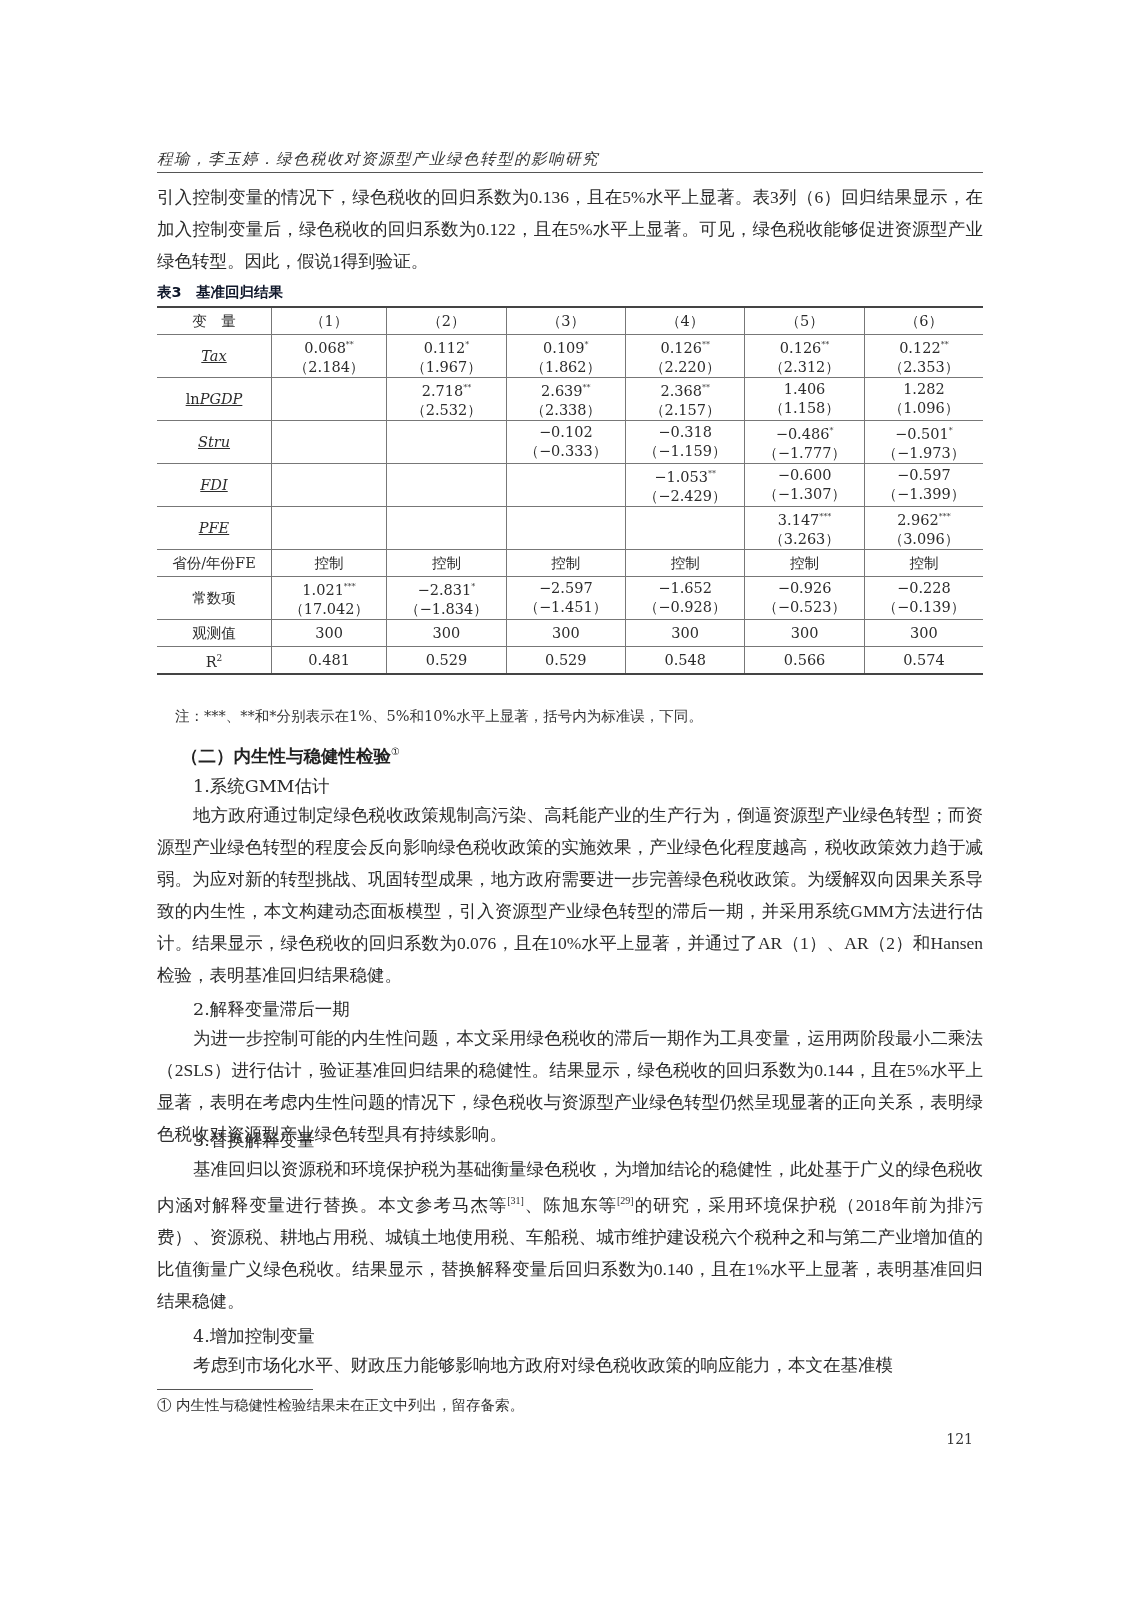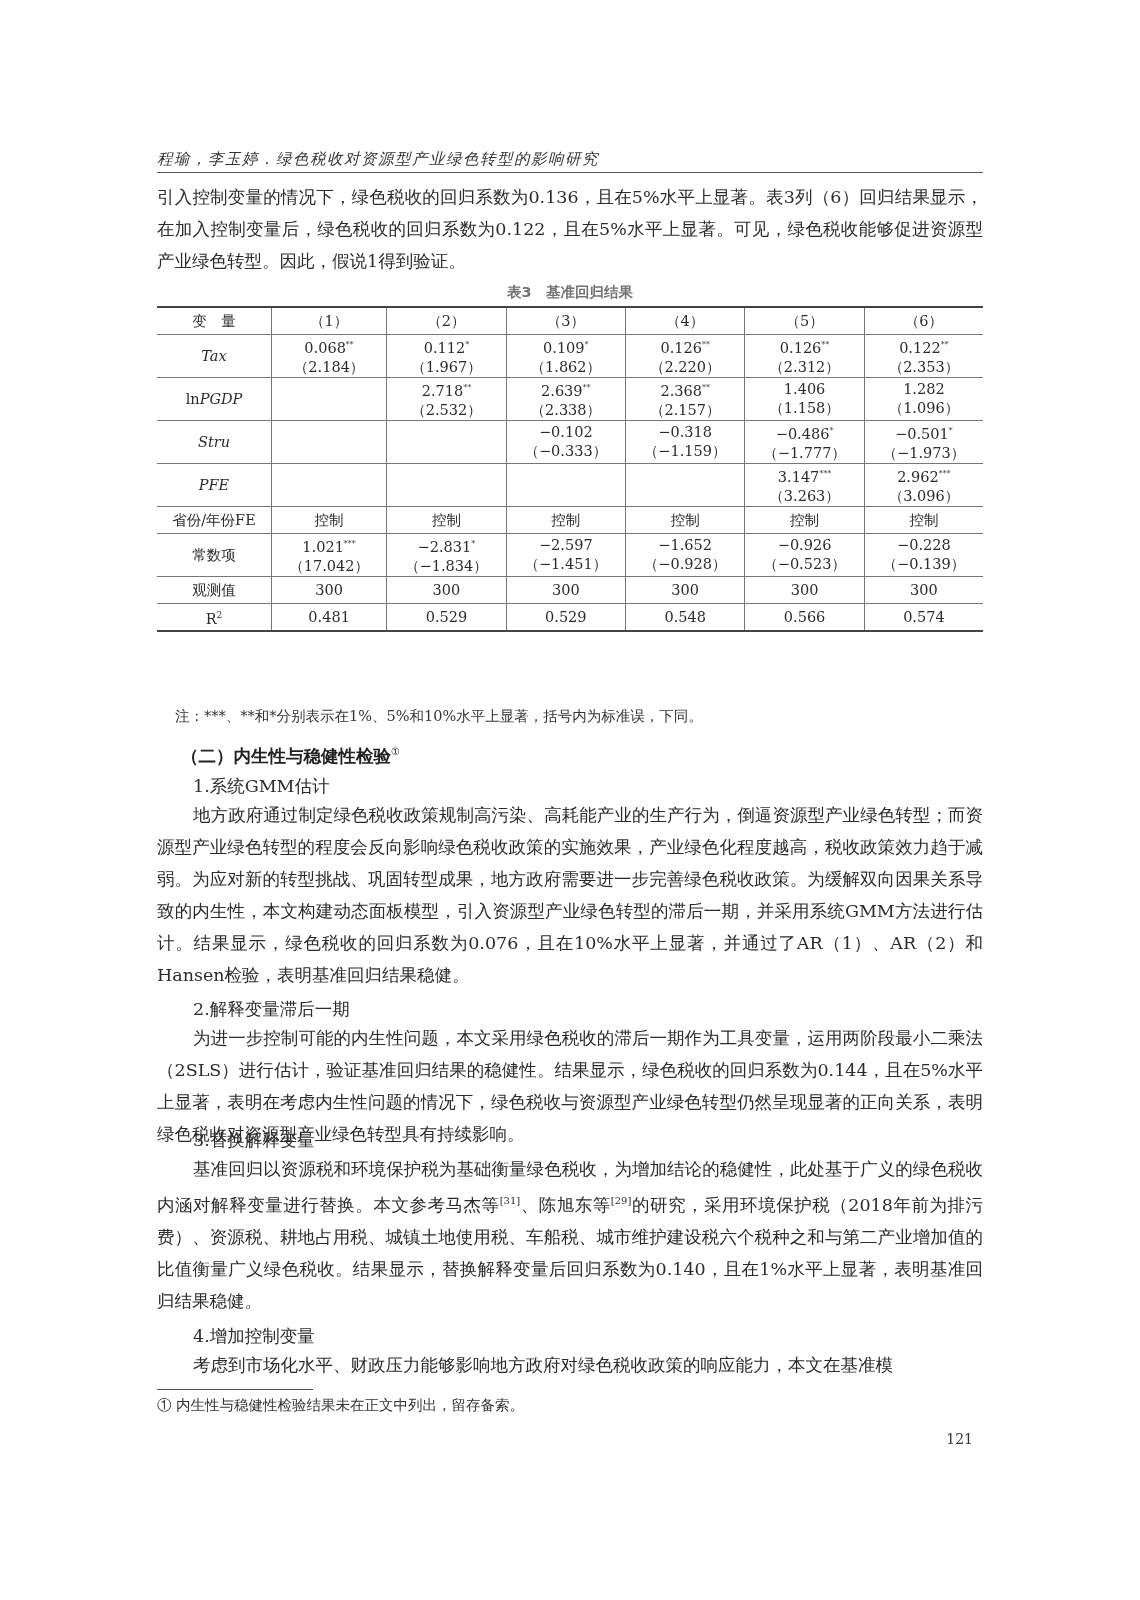--- a/index.html
+++ b/index.html
@@ -4,34 +4,34 @@
 <style>
   html, body { margin: 0; padding: 0; background: #ffffff; }
   body { width: 1140px; height: 1600px; position: relative; overflow: hidden;
          font-family: "DejaVu Serif", "Liberation Serif", serif; color: #2a2a2a; }
   .page { position: absolute; left: 157px; top: 0; width: 826px; }
   .running-header { position: absolute; top: 149px; left: 0; width: 826px;
          font-size: 15.5px; letter-spacing: 1.5px; color: #333; font-style: italic; }
   .header-rule { position: absolute; top: 172px; left: 0; width: 826px; height: 0;
          border-top: 1.5px solid #555; }
   .para { position: absolute; left: 0; width: 826px; font-size: 17.5px; line-height: 32px;
-         text-align: justify; color: #2b2b2b; }
+         text-align: justify; color: #2b2b2b; font-family: Liberation Serif, serif; }
   .para .indent { display: inline-block; width: 36px; }
-  .table-title { position: absolute; top: 283px; left: 0; width: 826px; text-align: center;
+  .table-title { position: absolute; top: 283px; left: 0; width: 826px; 
          font-family: "DejaVu Sans", "Liberation Sans", sans-serif; font-size: 14.5px;
-         font-weight: bold; color: #737373; }
+         font-weight: bold; color: #0f172a; }
   table.reg { position: absolute; top: 306px; left: 0; width: 826px; border-collapse: collapse;
          font-size: 14.5px; color: #2b2b2b; }
   table.reg th, table.reg td { border: 1px solid #777; text-align: center; padding: 0;
          font-weight: normal; line-height: 19px; }
   table.reg tr:first-child th { border-top: 2.5px solid #444; height: 26px; margin-top: 8px; }
   table.reg tr:last-child td { border-bottom: 2.5px solid #444; }
   table.reg td:first-child, table.reg th:first-child { border-left: none; width: 114px; }
   table.reg td:last-child, table.reg th:last-child { border-right: none; }
-  table.reg td.var { font-style: italic; }
+  table.reg td.var { font-style: italic; text-decoration: underline; }
   table.reg td.var .up { font-style: normal; }
   table.reg tr.two td { height: 40px; }
   table.reg tr.one td { height: 26px; }
   .star { font-size: 8px; vertical-align: 6px; }
   .note { position: absolute; top: 707px; left: 18px; font-size: 14.5px; color: #333; }
   .section-heading { position: absolute; top: 744px; left: 24px; font-size: 17.5px; font-weight: bold;
          font-family: "DejaVu Sans", "Liberation Sans", sans-serif; color: #222; }
   .section-heading sup { font-size: 10px; font-weight: normal; }
   .sub-heading { position: absolute; left: 36px; font-size: 17.5px; color: #2b2b2b; }
   .footnote-rule { position: absolute; top: 1389px; left: 0; width: 156px; border-top: 1px solid #555; }
@@ -82,20 +82,29 @@
           <td><span>1.282</span><br><span>（1.096）</span></td>
         </tr>
         <tr class="two">
           <td class="var"><span>Stru</span></td>
           <td></td>
           <td></td>
           <td><span>−0.102</span><br><span>（−0.333）</span></td>
           <td><span>−0.318</span><br><span>（−1.159）</span></td>
           <td><span>−0.486</span><span class="star">*</span><br><span>（−1.777）</span></td>
           <td><span>−0.501</span><span class="star">*</span><br><span>（−1.973）</span></td>
+        </tr>
+        <tr class="two">
+          <td class="var"><span>FDI</span></td>
+          <td></td>
+          <td></td>
+          <td></td>
+          <td><span>−1.053</span><span class="star">**</span><br><span>（−2.429）</span></td>
+          <td><span>−0.600</span><br><span>（−1.307）</span></td>
+          <td><span>−0.597</span><br><span>（−1.399）</span></td>
         </tr>
         <tr class="two">
           <td class="var"><span>PFE</span></td>
           <td></td>
           <td></td>
           <td></td>
           <td></td>
           <td><span>3.147</span><span class="star">***</span><br><span>（3.263）</span></td>
           <td><span>2.962</span><span class="star">***</span><br><span>（3.096）</span></td>
         </tr>

